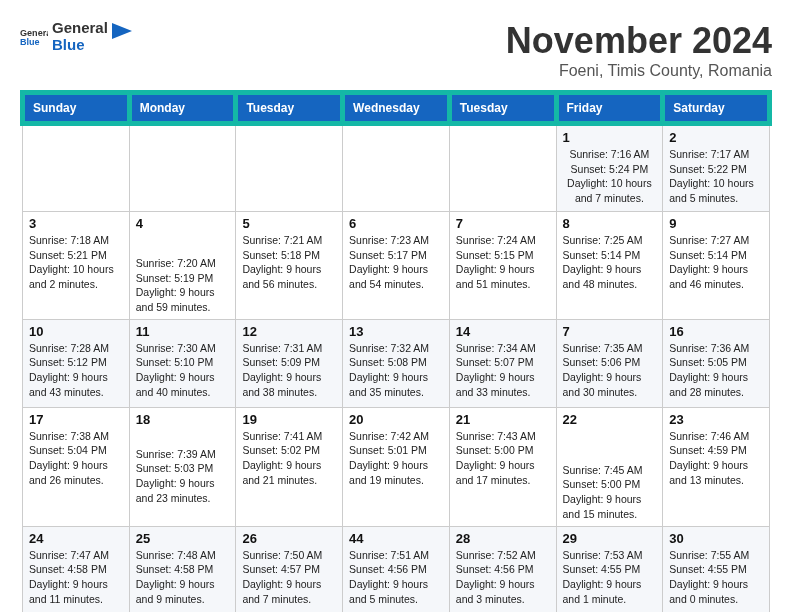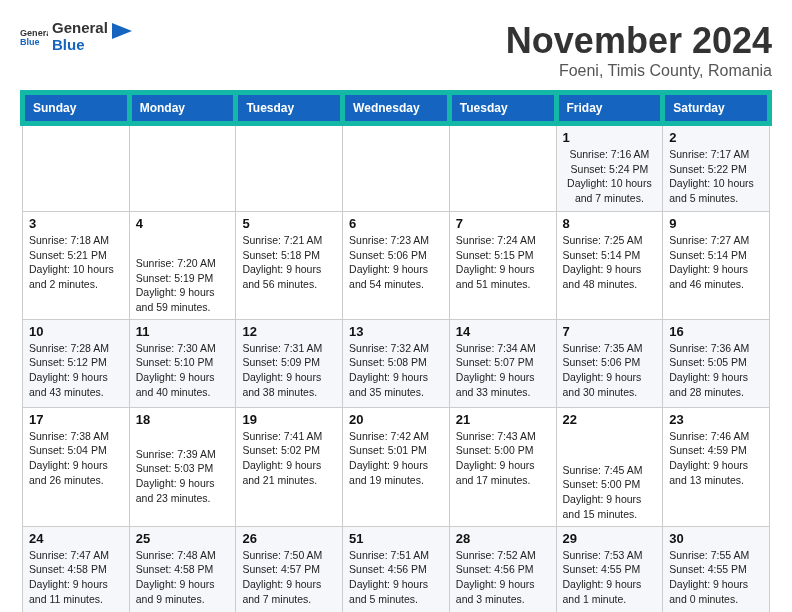--- a/index.html
+++ b/index.html
@@ -147,21 +147,21 @@
         </td>
         <td>
           <span class="day-num">5</span>
           <div class="day-info" style="white-space: pre-line;">Sunrise: 7:21 AM
 Sunset: 5:18 PM
 Daylight: 9 hours and 56 minutes.</div>
         </td>
         <td>
           <span class="day-num">6</span>
           <div class="day-info" style="white-space: pre-line;">Sunrise: 7:23 AM
-Sunset: 5:06 PM
+Sunset: 5:17 PM
 Daylight: 9 hours and 54 minutes.</div>
         </td>
         <td>
           <span class="day-num">7</span>
           <div class="day-info" style="white-space: pre-line;">Sunrise: 7:24 AM
 Sunset: 5:15 PM
 Daylight: 9 hours and 51 minutes.</div>
         </td>
         <td>
           <span class="day-num">8</span>
@@ -277,21 +277,21 @@
 Sunset: 4:58 PM
 Daylight: 9 hours and 9 minutes.</div>
         </td>
         <td>
           <span class="day-num">26</span>
           <div class="day-info" style="white-space: pre-line;">Sunrise: 7:50 AM
 Sunset: 4:57 PM
 Daylight: 9 hours and 7 minutes.</div>
         </td>
         <td>
-          <span class="day-num">51</span>
+          <span class="day-num">44</span>
           <div class="day-info" style="white-space: pre-line;">Sunrise: 7:51 AM
 Sunset: 4:56 PM
 Daylight: 9 hours and 5 minutes.</div>
         </td>
         <td>
           <span class="day-num">28</span>
           <div class="day-info" style="white-space: pre-line;">Sunrise: 7:52 AM
 Sunset: 4:56 PM
 Daylight: 9 hours and 3 minutes.</div>
         </td>

